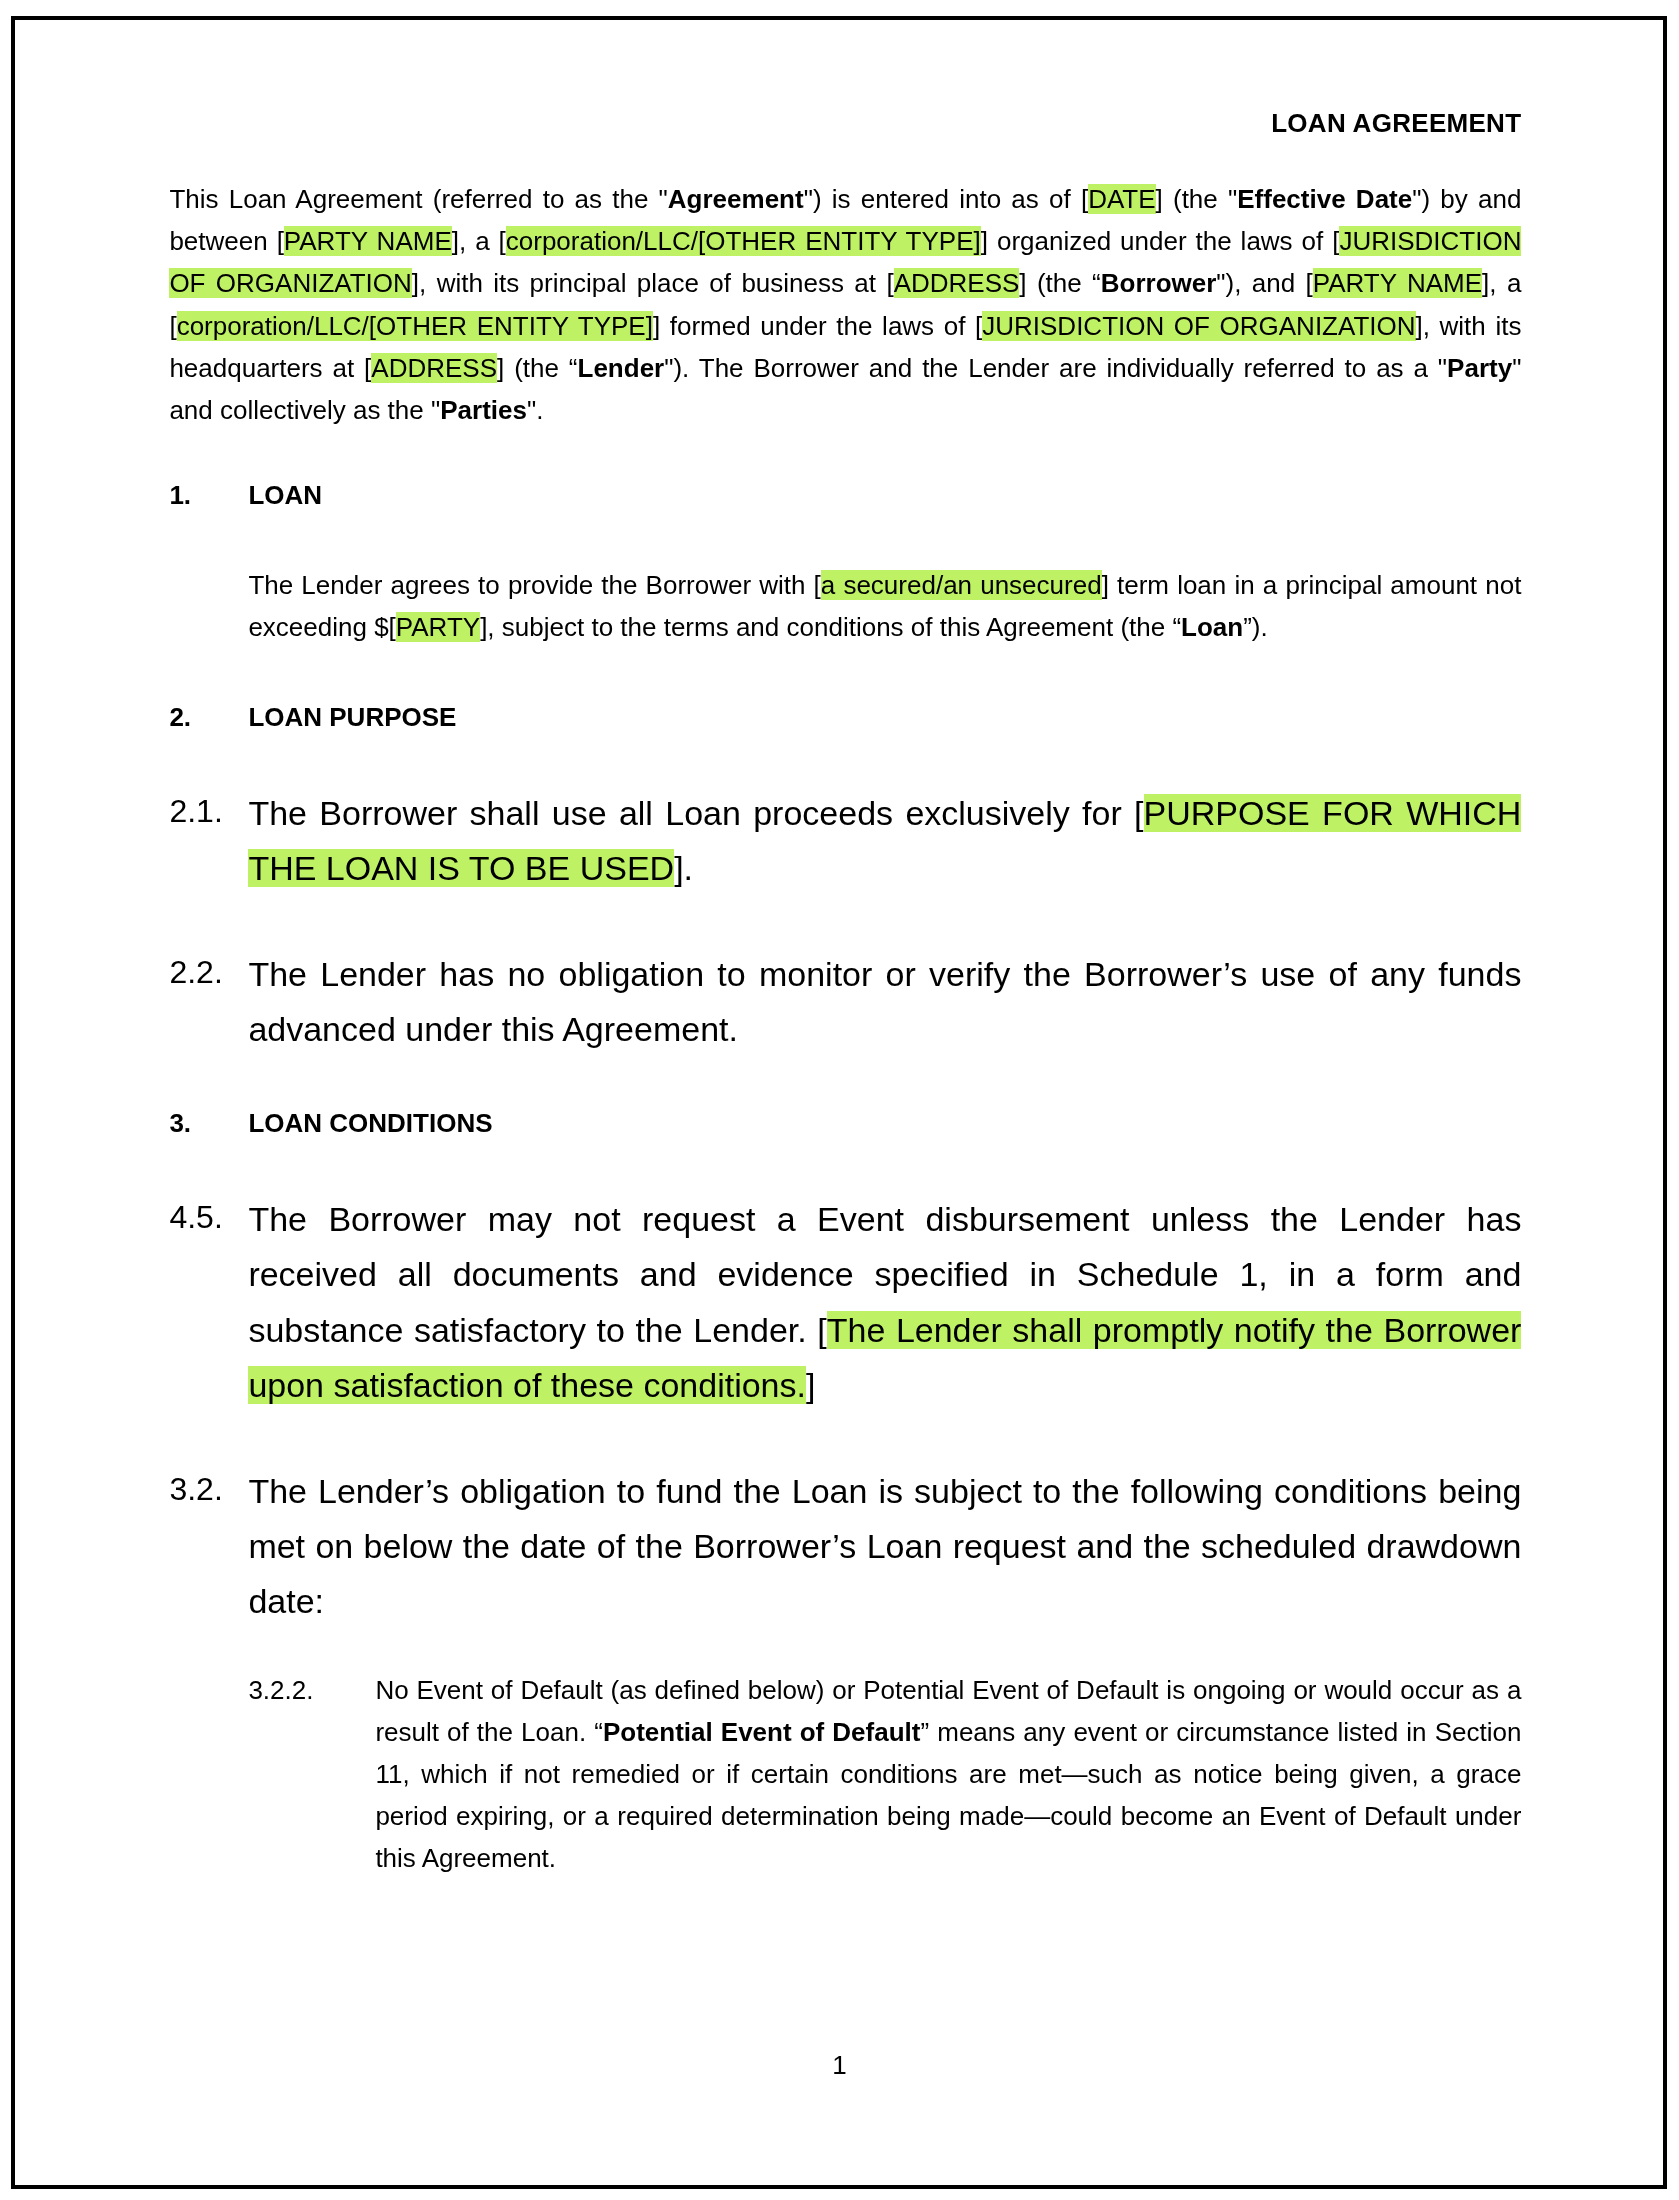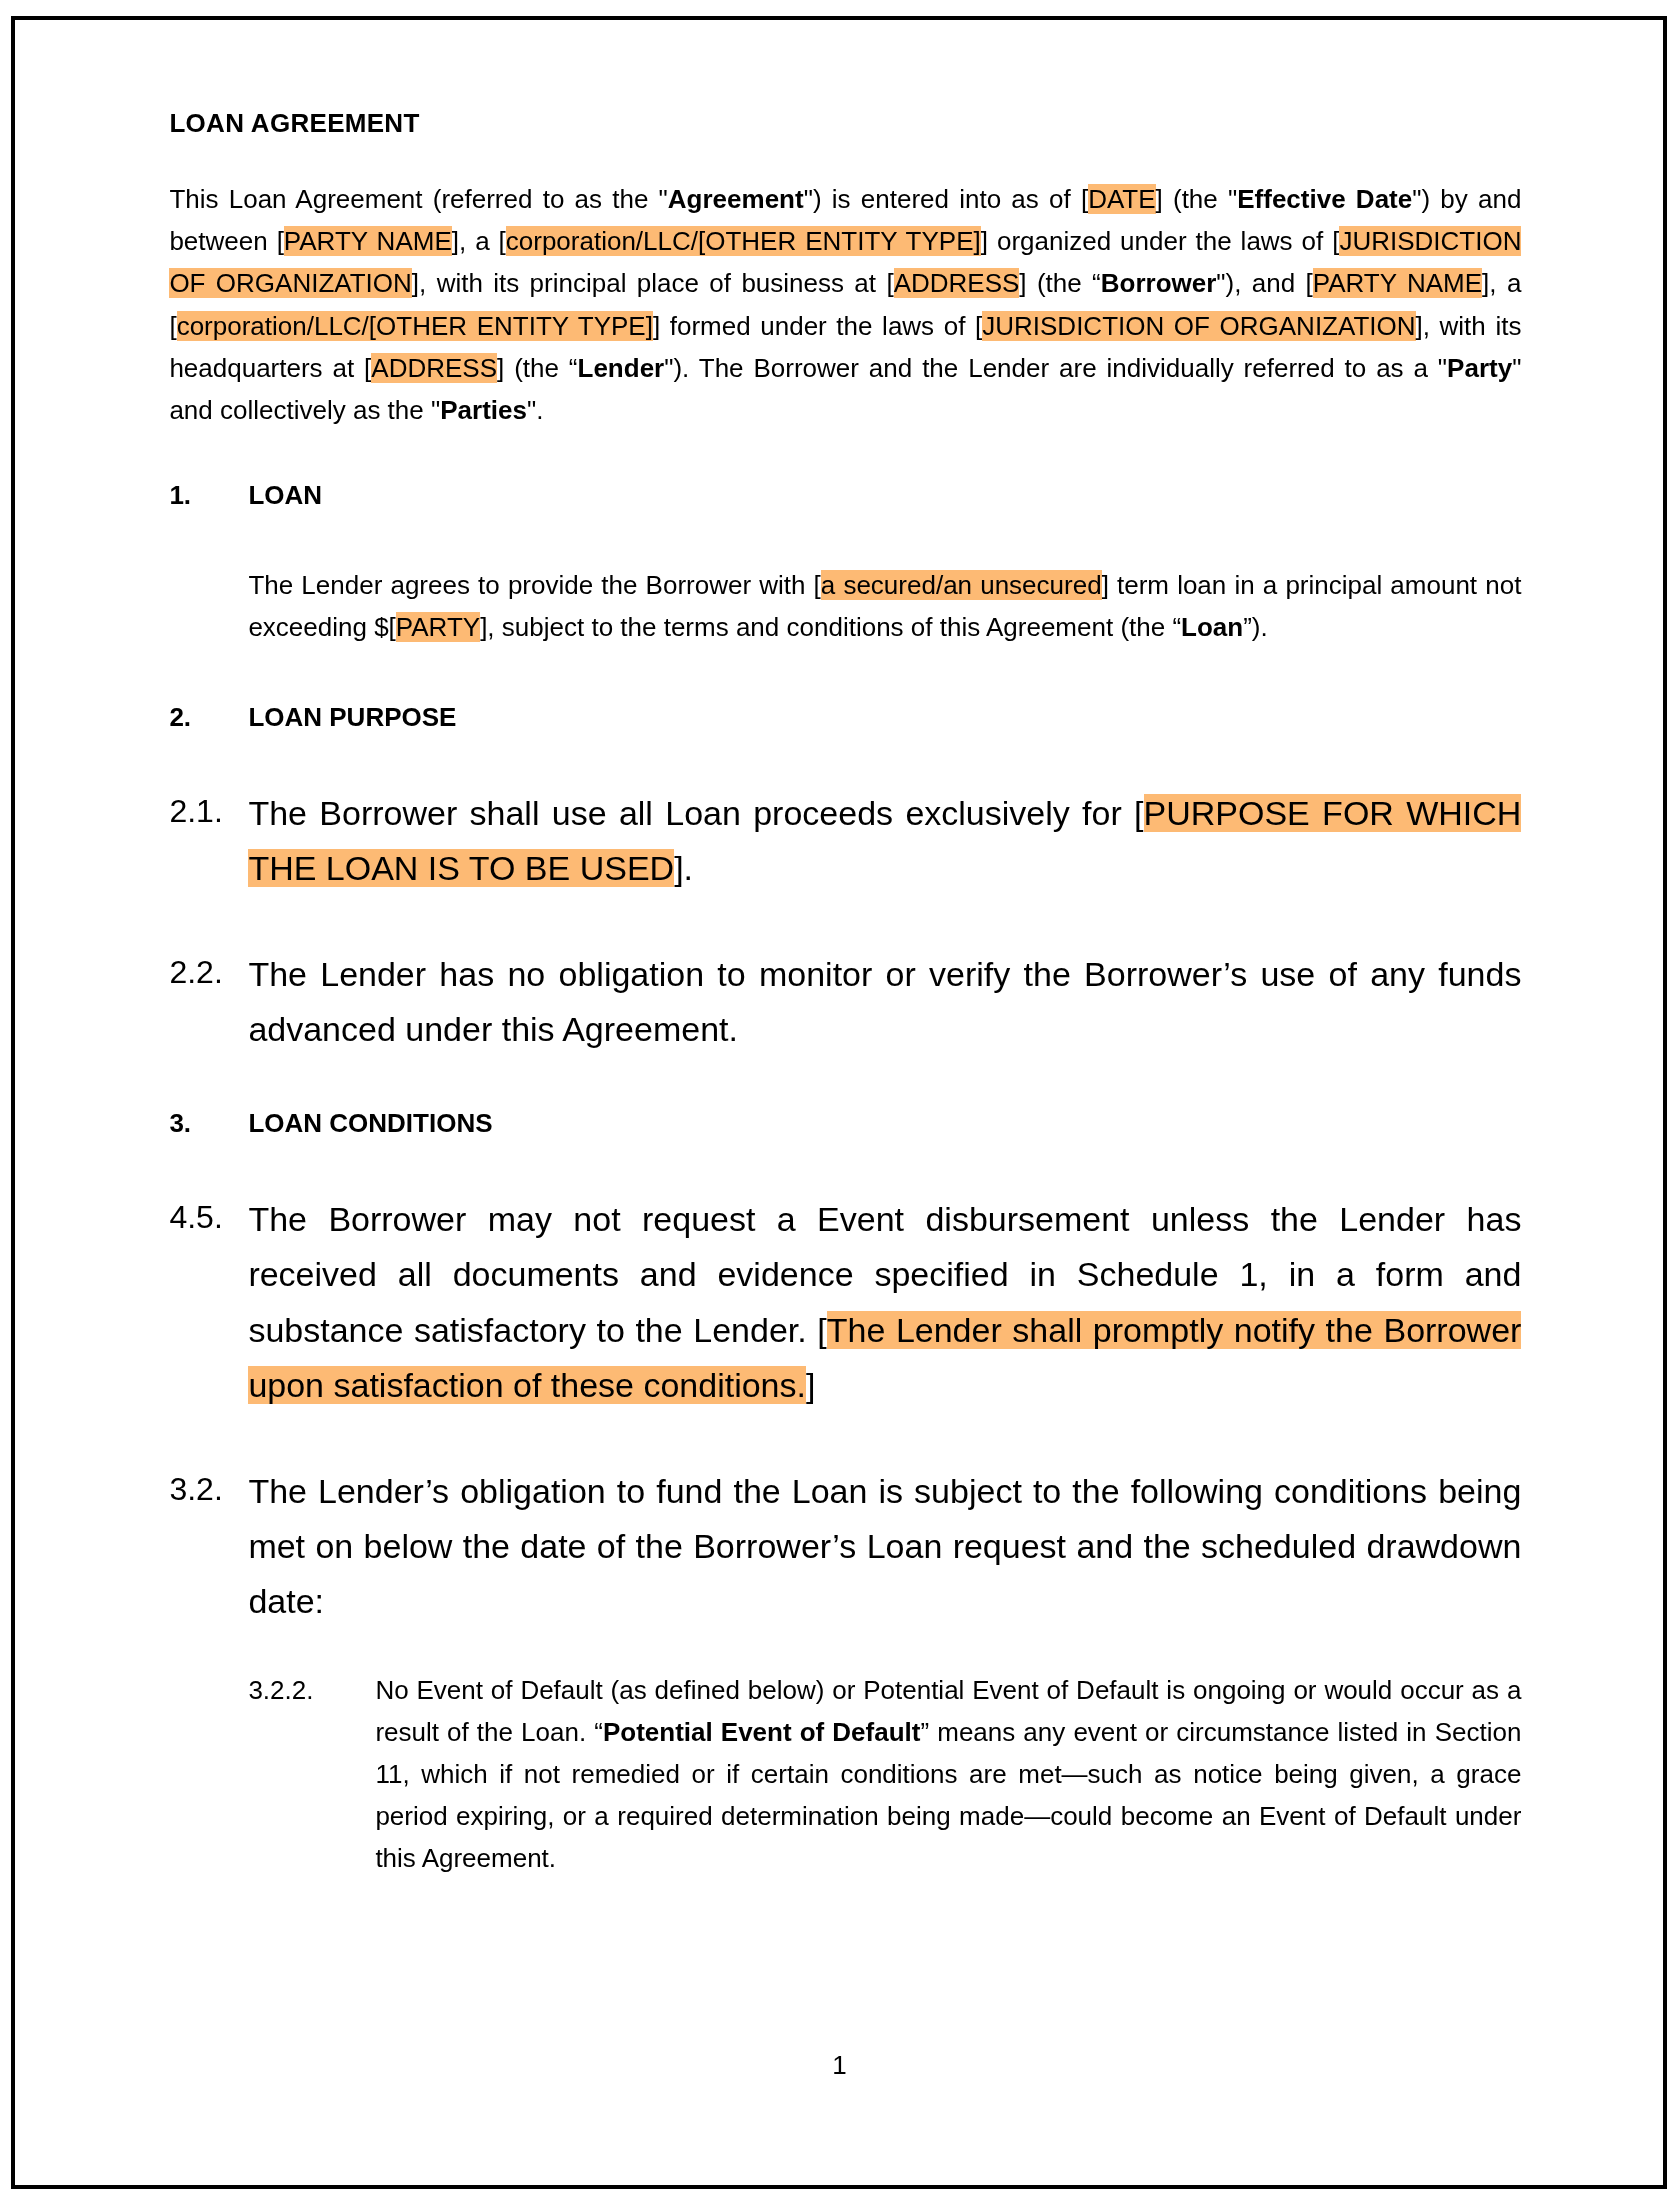--- a/index.html
+++ b/index.html
@@ -30,21 +30,21 @@
   .page-body {
     position: absolute;
     left: 154px;
     top: 88px;
     width: 1352px;
     box-sizing: border-box;
   }
 
   
   .doc-title {
-    text-align: left;
+    text-align: right;
     font-weight: bold;
     font-size: 26px;
     letter-spacing: 0.3px;
     margin: 0 0 39px 0;
     line-height: 1.2;
   }
 
   
   .para {
     font-size: 26px;
@@ -120,21 +120,21 @@
     line-height: 1.62;
     text-align: justify;
   }
 
   
   .tight-bottom { margin-bottom: 40px; }
   .gap-before-h { margin-top: 5.3px; }
 
   
   .hl {
-    background-color: #fdba74;
+    background-color: #bef264;
   }
   .b {
     font-weight: bold;
   }
 
   
   .page-number {
     position: absolute;
     left: 0;
     right: 0;

